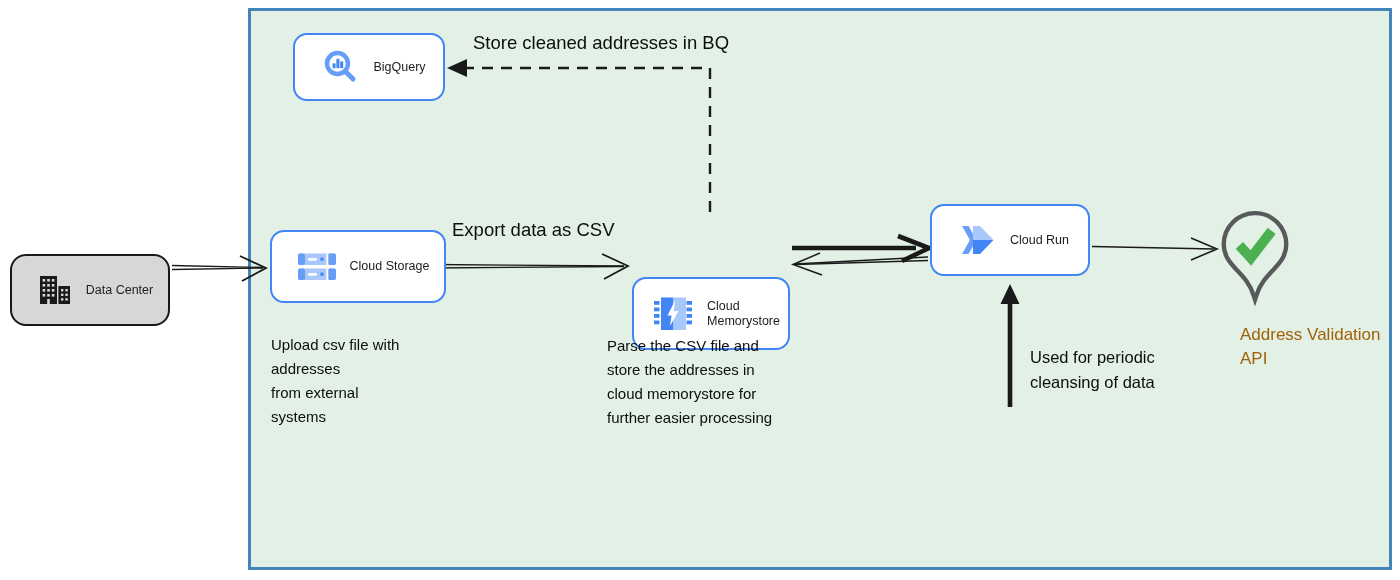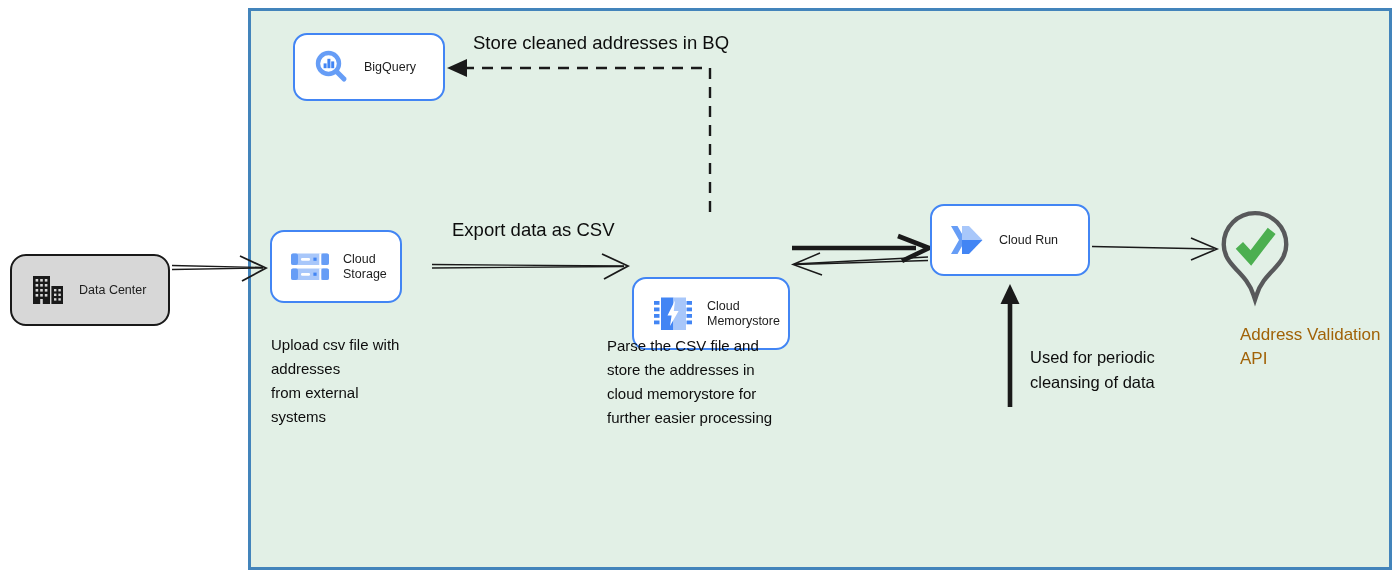--- a/index.html
+++ b/index.html
@@ -14,20 +14,21 @@
     box-sizing:border-box;
   }
   .edges{position:absolute;left:0;top:0;pointer-events:none;}
   .edges path{stroke:var(--ink,#1a1a1a);fill:none;}
   .edges polygon{fill:var(--ink,#1a1a1a);stroke:none;}
   .node{
     position:absolute;background:var(--node-fill,#fff);
     border:2px solid var(--node-border,#4285f4);border-radius:14px;
     display:flex;align-items:center;gap:14px;padding:0 8px 0 19px;
     box-sizing:border-box;
+    justify-content:center;
   }
   .node .nlabel{font-size:12.5px;line-height:15px;color:#1c1c1c;white-space:pre-line;}
   .node .icon{flex:0 0 auto;display:flex;align-items:center;}
   .node-datacenter{
     background:var(--datacenter-fill,#d7d7d7);border:2px solid #191919;border-radius:16px;
   }
   .edge-label{position:absolute;font-size:18.5px;color:#0d0d0d;white-space:nowrap;}
   .note{position:absolute;font-size:15px;line-height:24px;color:#0d0d0d;white-space:pre-line;}
   .note-small{font-size:16.5px;line-height:25px;}
   .pin-wrap{position:absolute;left:1219px;top:209px;}
@@ -123,21 +124,21 @@
           <rect x="9.6" y="14.4" width="3" height="4.8"></rect>
           <rect x="13.4" y="9.8" width="3" height="9.4"></rect>
           <rect x="17.2" y="12.4" width="3" height="6.8"></rect>
         </g>
         <path d="M23,23 L30,30" style="stroke:var(--icon-blue-mid)" stroke-width="5" stroke-linecap="round"></path>
       </svg>
     </span>
     <span class="nlabel">BigQuery</span>
   </div>
 
-  <div class="node" style="left:270px;top:230px;width:132px;height:73px;">
+  <div class="node" style="left:270px;top:230px;width:176px;height:73px;">
     <span class="icon">
       <svg width="38" height="30" viewBox="0 0 38 30">
         <g>
           <rect x="0" y="1.5" width="38" height="11.5" rx="2" style="fill:var(--icon-blue-light)"></rect>
           <rect x="0" y="1.5" width="7" height="11.5" rx="2" style="fill:var(--icon-blue-mid)"></rect>
           <rect x="30" y="1.5" width="8" height="11.5" rx="2" style="fill:var(--icon-blue-mid)"></rect>
           <rect x="28.3" y="1.5" width="2" height="11.5" fill="#fff"></rect>
           <rect x="10" y="5.9" width="9" height="2.8" rx="1.2" fill="#fff"></rect>
           <rect x="22.4" y="5.6" width="3.2" height="3.2" style="fill:var(--icon-blue)"></rect>
         </g>

